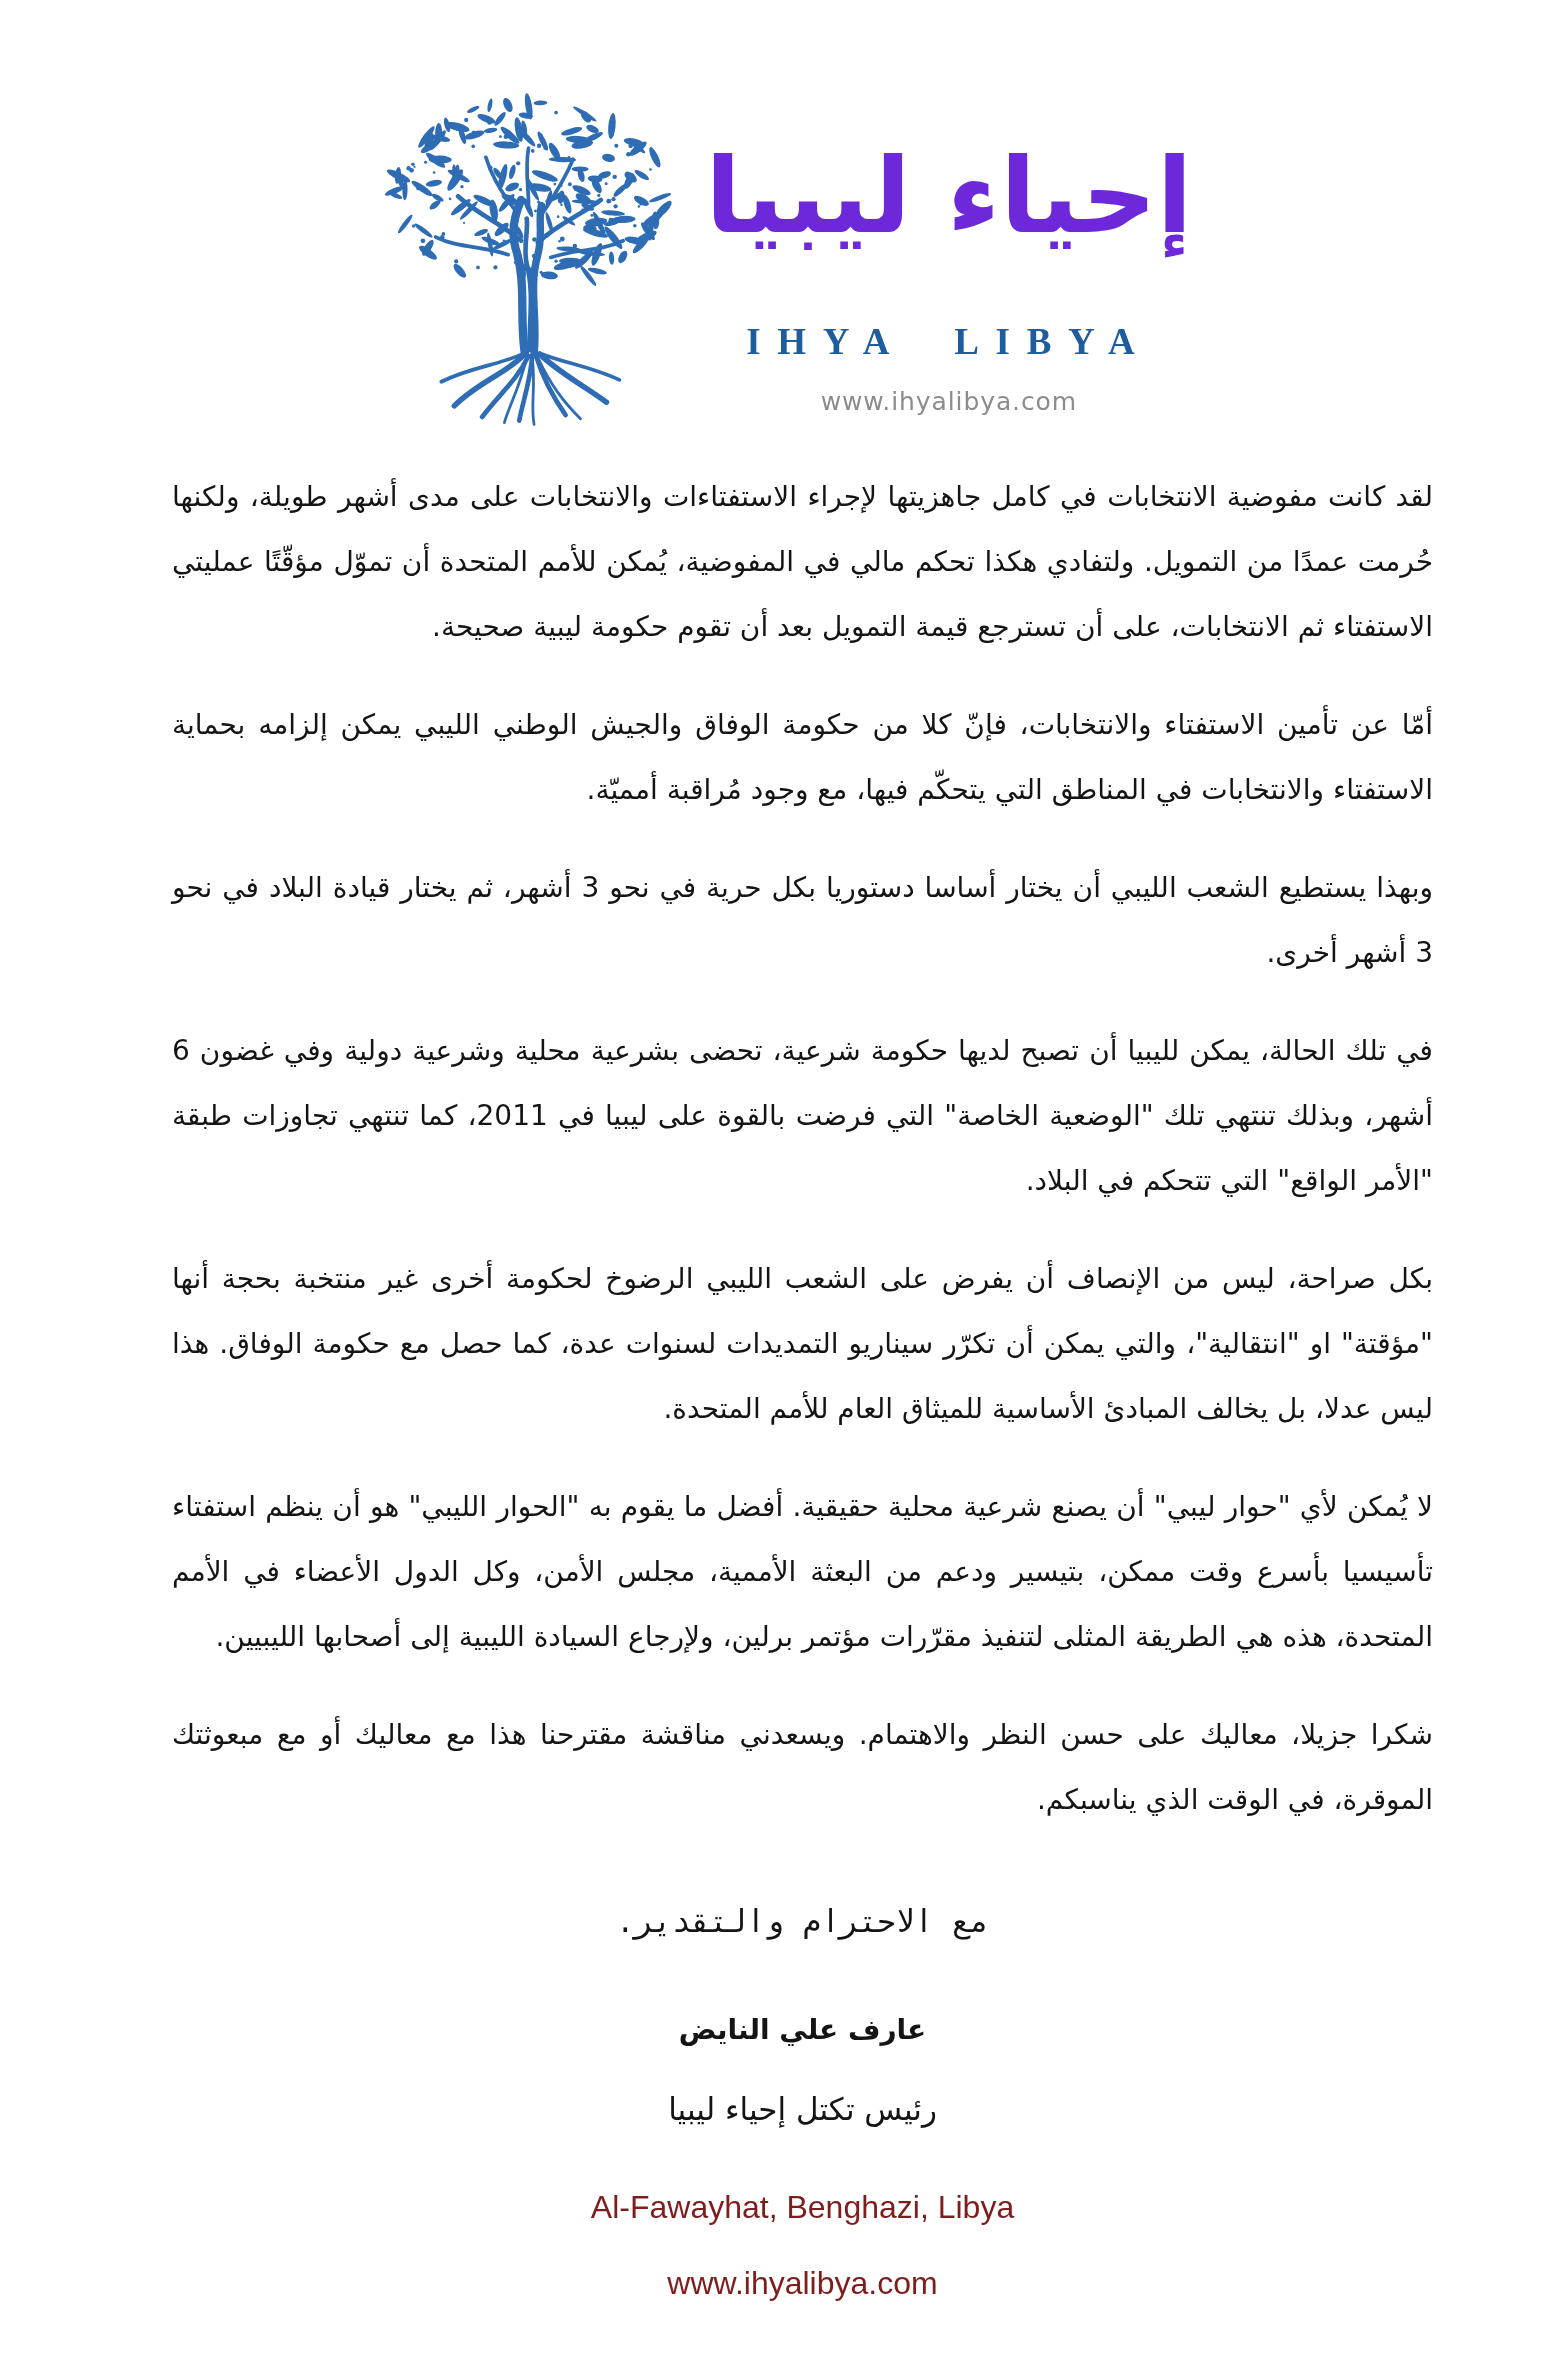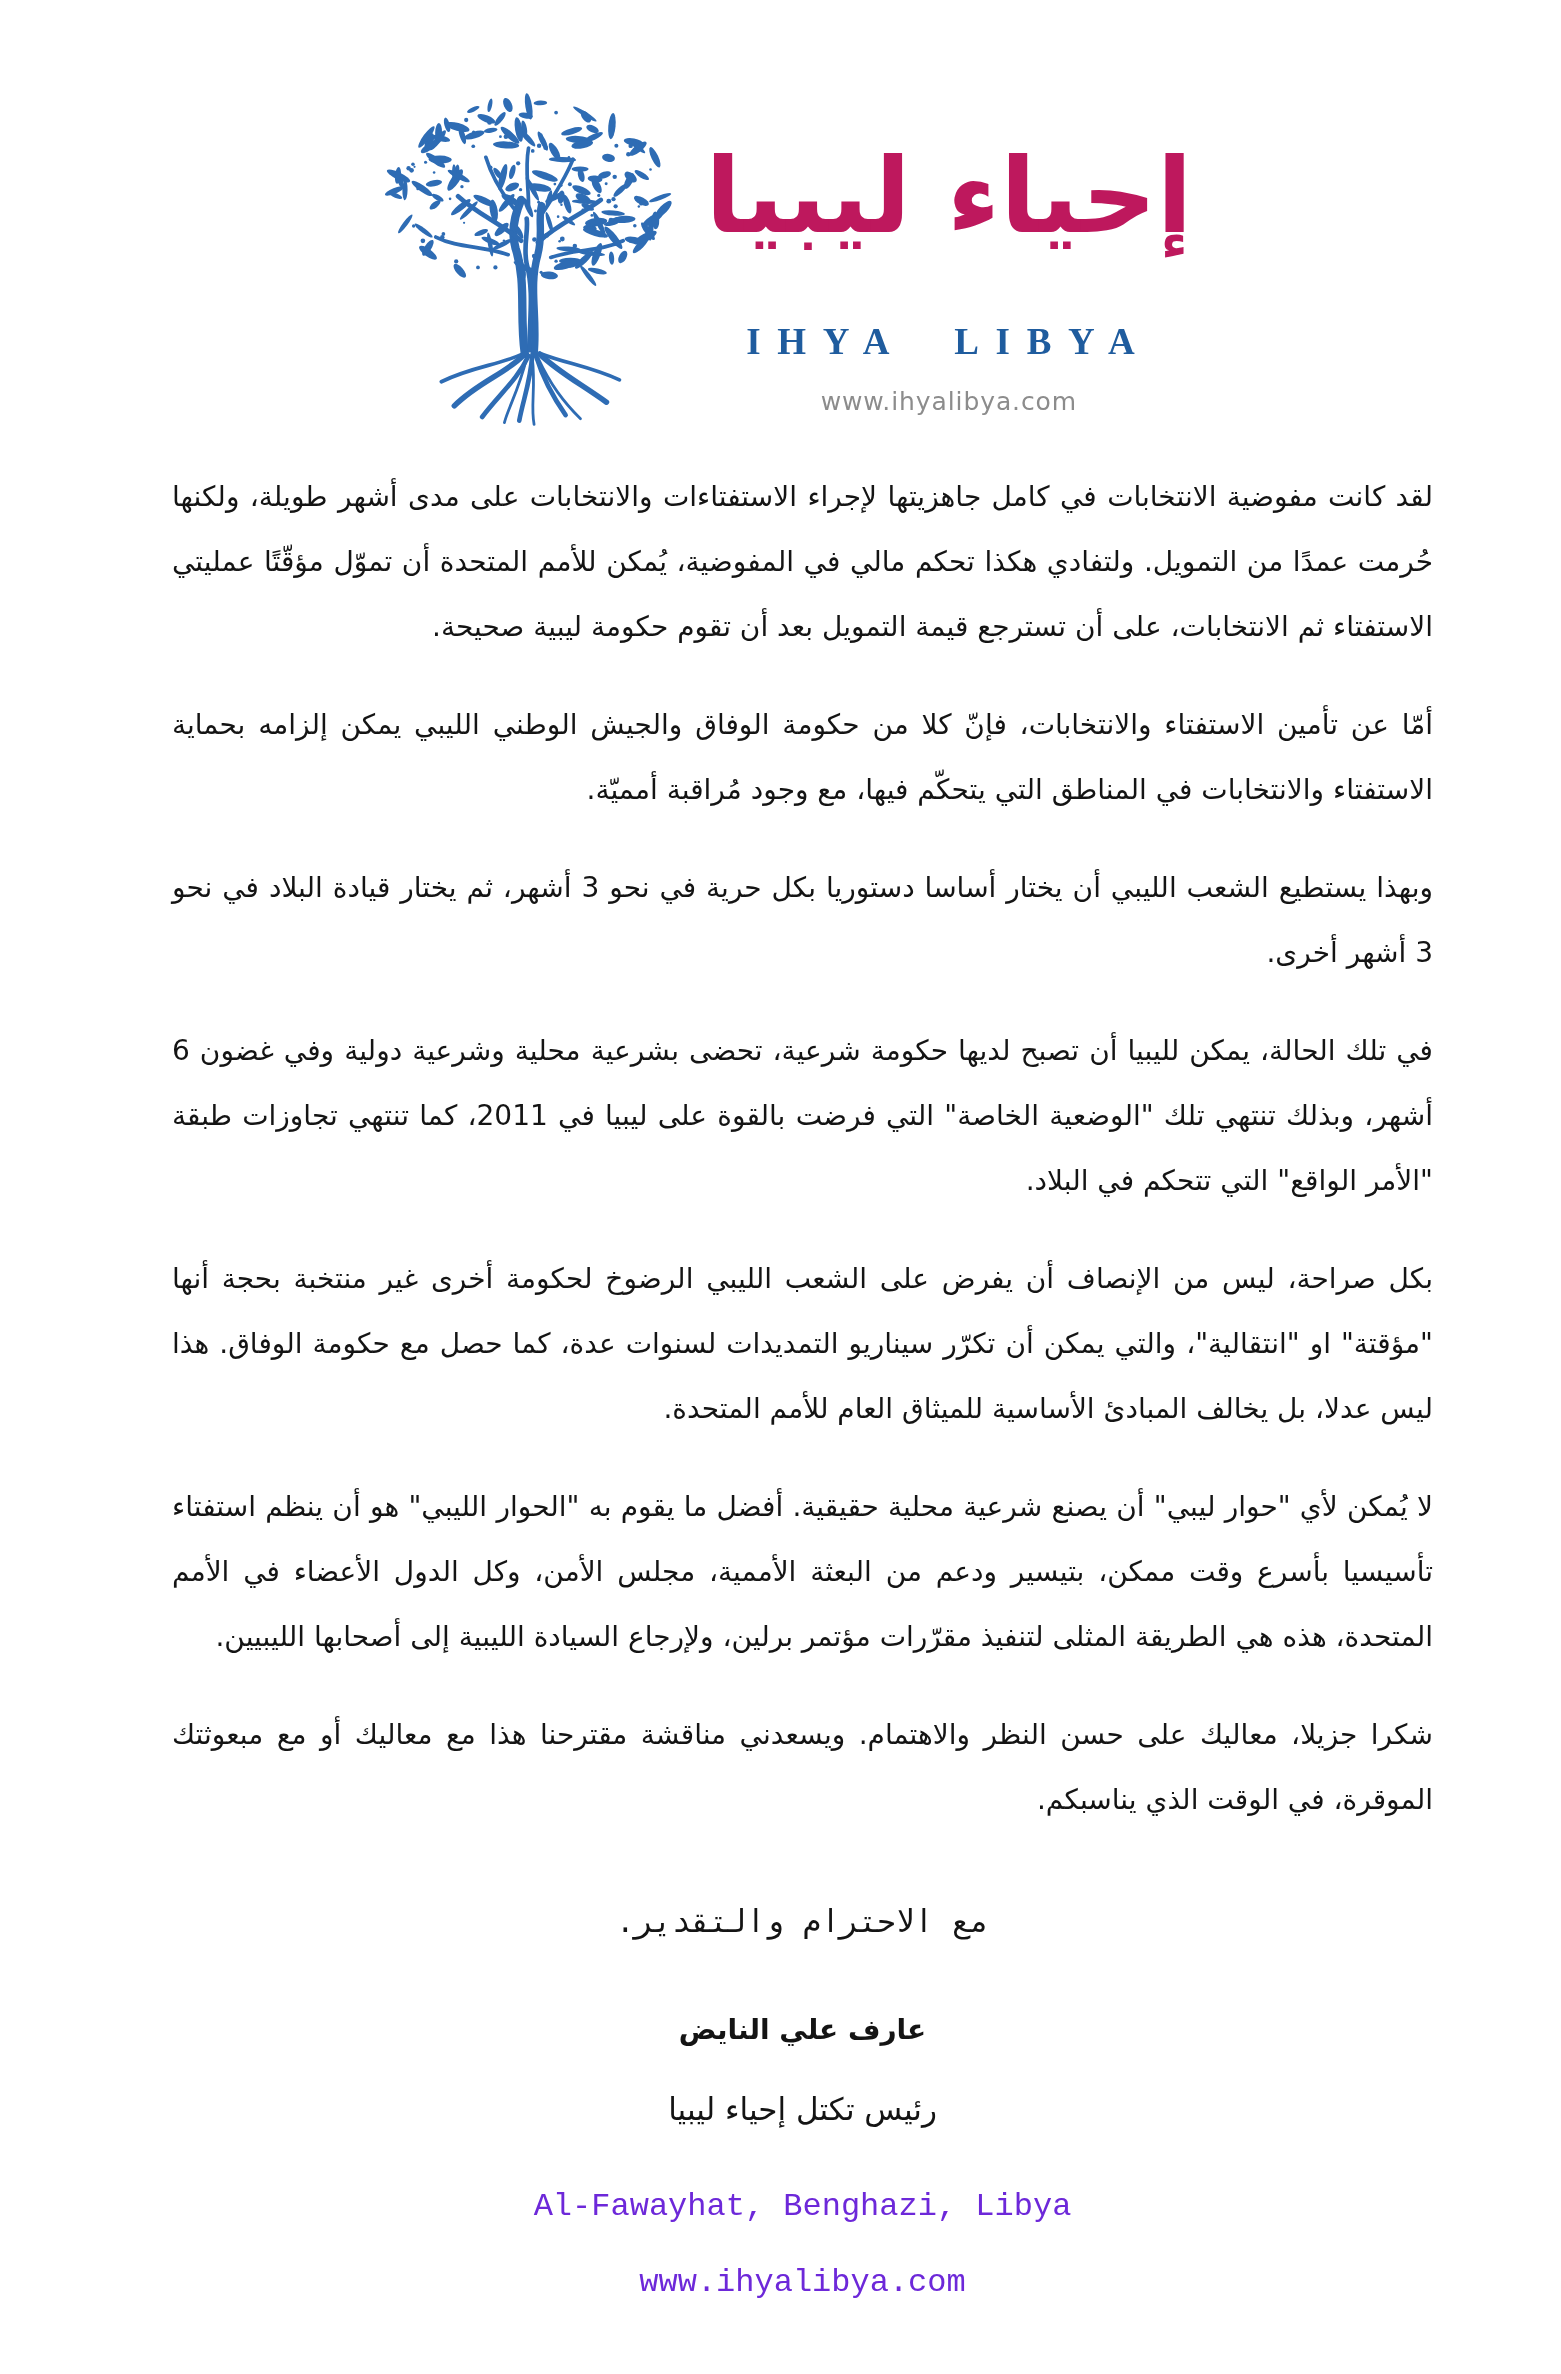--- a/index.html
+++ b/index.html
@@ -24,21 +24,21 @@
   .logo-tree { width: 320px; height: 348px; flex: 0 0 auto; }
   .logo-right {
     display: flex;
     flex-direction: column;
     align-items: center;
     padding-top: 7.4px;
     min-width: 445px;
   }
   .logo-calligraphy {
     direction: rtl;
-    color: #be185d;
+    color: #6d28d9;
     font-weight: bold;
     font-size: 104px;
     line-height: 213px;
     letter-spacing: 1.9px;
     white-space: nowrap;
   }
   .logo-latin {
     font-family: "Liberation Serif", serif;
     color: #1f5c9e;
     font-size: 37px;
@@ -89,22 +89,22 @@
     text-align: center !important;
     text-align-last: center !important;
     font-size: 31px;
     margin: 15px 0 0 0;
   }
 
   
   .letter-footer {
     margin: 37px 128px 0 172px;
     text-align: center;
-    font-family: Liberation Mono, monospace;
-    color: #6d28d9;
+    font-family: Liberation Sans, sans-serif;
+    color: #7f1d1d;
   }
   .footer-address { font-size: 32px; margin: 0; line-height: 56px; }
   .footer-site { font-size: 32px; margin: 20.4px 0 0 0; line-height: 56px; padding-bottom: 37px; }
 </style>
 </head>
 <body>
 
 <div class="page">
 
   <header class="logo-block">

